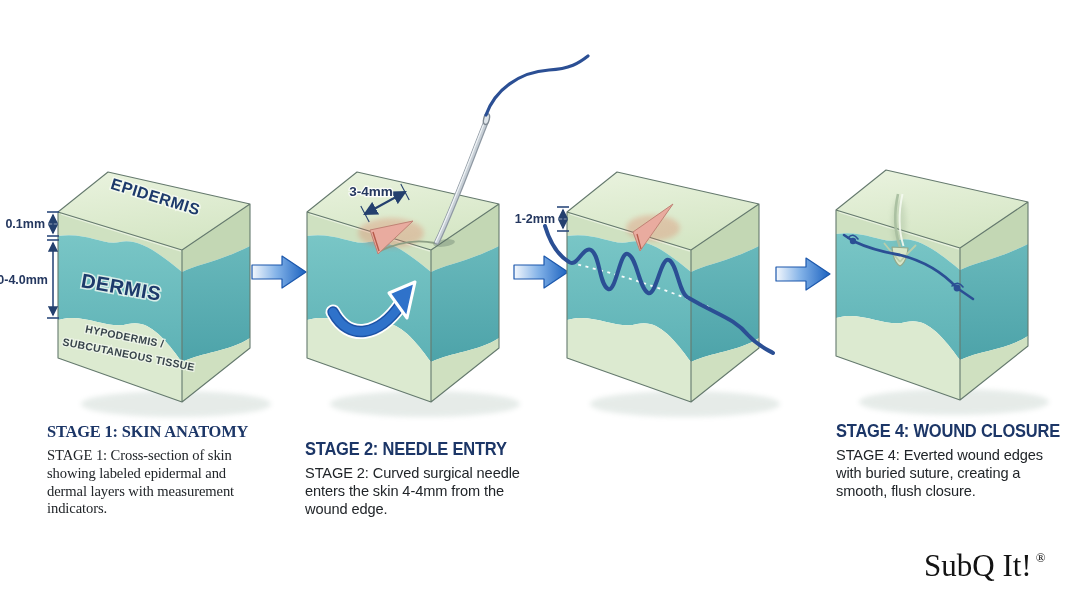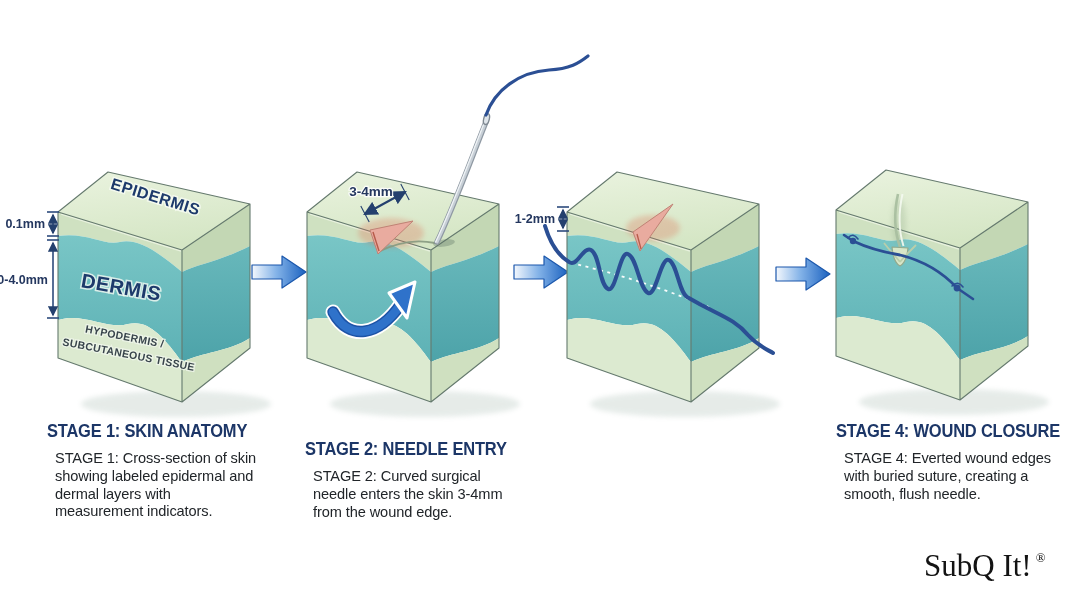--- a/index.html
+++ b/index.html
@@ -9,21 +9,21 @@
   svg text{font-family:"Liberation Sans",sans-serif;}
   .faceLabel{fill:#1d3a6b;font-weight:bold;letter-spacing:.5px;
              paint-order:stroke;stroke:rgba(248,252,245,.78);stroke-width:3px;}
   .hypoLabel{fill:#39454c;font-weight:bold;letter-spacing:.3px;
              paint-order:stroke;stroke:rgba(240,246,236,.8);stroke-width:2.6px;}
   .mLabel{fill:#24375f;font-weight:bold;
           paint-order:stroke;stroke:rgba(255,255,255,.85);stroke-width:2.5px;}
   .caption{position:absolute;width:218px;}
   .caption h3{margin:0 0 5px 0;font-size:17.5px;font-weight:700;color:#1c3667;
               white-space:nowrap;letter-spacing:-.2px;transform:scaleX(.94);transform-origin:left;}
-  .caption p{margin:8px;font-size:14.6px;line-height:1.22;color:#212529;letter-spacing:-.1px;}
+  .caption p{margin:0;font-size:14.6px;line-height:1.22;color:#212529;letter-spacing:-.1px;}
   .brand{position:absolute;left:924px;top:548px;width:156px;
          font-family:"Liberation Serif",serif;font-size:31px;color:#131313;white-space:nowrap;}
   .brand sup{font-size:13px;vertical-align:14px;margin-left:4px;}
 </style>
 </head>
 <body>
 
 <div class="canvas">
 
   <svg class="art" width="1080" height="603" viewBox="0 0 1080 603">
@@ -168,30 +168,30 @@
         <path d="M17,31 C36,40 52,43 64,45 C88,51 108,64 121,78" stroke-width="2.8"></path>
         <path d="M121,78 L137,89" stroke-width="2.6"></path>
         <path d="M12,28 q5,-6 10,1" stroke-width="1.6"></path>
         <path d="M116,76 q6,-6 11,1" stroke-width="1.6"></path>
       </g>
       <circle cx="17" cy="31" r="3.2" fill="#2b4f94"></circle>
       <circle cx="121" cy="78" r="3.4" fill="#2b4f94"></circle>
     </g>
   </svg>
 
-  <div class="caption" style="left:47px;top:421px;">
+  <div class="caption" style="left:47px;top:421px;font-family:Liberation Serif, serif;">
     <h3>STAGE 1: SKIN ANATOMY</h3>
     <p>STAGE 1: Cross-section of skin showing labeled epidermal and dermal layers with measurement indicators.</p>
   </div>
   <div class="caption" style="left:305px;top:439px;">
     <h3>STAGE 2: NEEDLE ENTRY</h3>
-    <p>STAGE 2: Curved surgical needle enters the skin 3-4mm from the wound edge.</p>
+    <p>STAGE 2: Curved surgical needle enters the skin 4-4mm from the wound edge.</p>
   </div>
   <div class="caption" style="left:836px;top:421px;width:226px;">
     <h3>STAGE 4: WOUND CLOSURE</h3>
-    <p>STAGE 4: Everted wound edges with buried suture, creating a smooth, flush needle.</p>
+    <p>STAGE 4: Everted wound edges with buried suture, creating a smooth, flush closure.</p>
   </div>
 
   <div class="brand">
     <span>SubQ It!</span><sup>®</sup>
   </div>
 
 </div>
 
 </body></html>

